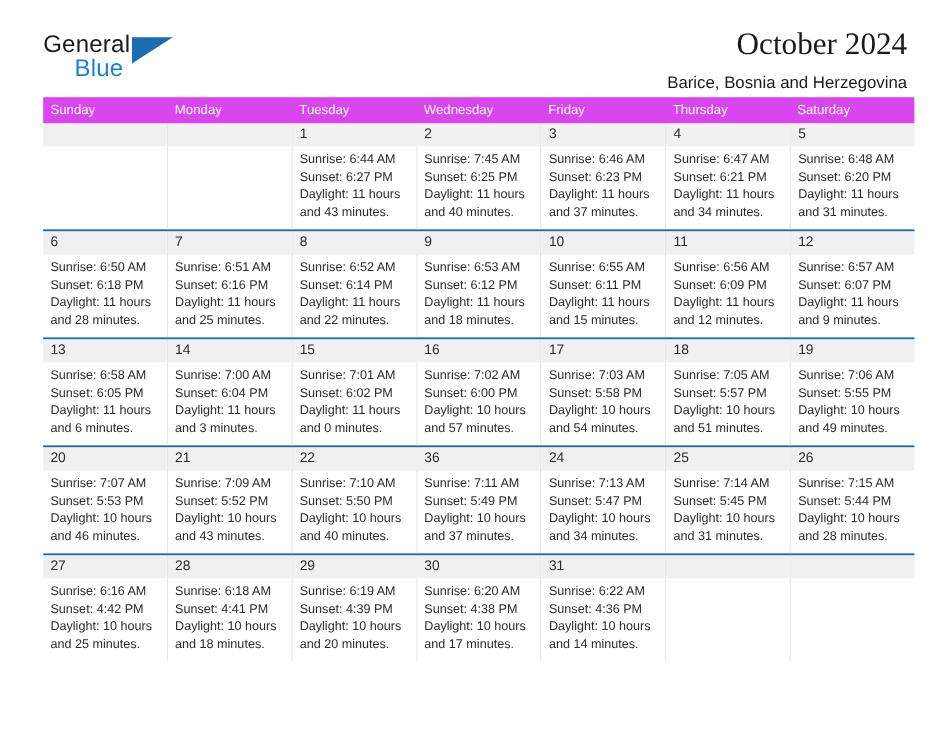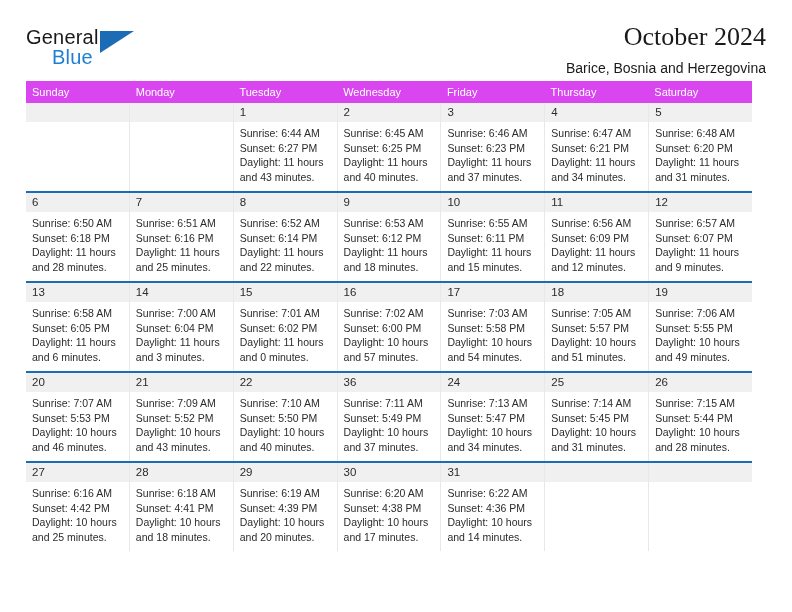--- a/index.html
+++ b/index.html
@@ -12,21 +12,21 @@
     background: #ffffff;
     font-family: "Liberation Sans", sans-serif;
     color: #2b2b2b;
     overflow: hidden;
   }
   .page {
     position: relative;
     width: 792px;
     height: 612px;
     box-sizing: border-box;
-    padding: 0 26px;
+    padding: 0 36px;
   }
 
   
   .header {
     position: relative;
     height: 74px;
     display: flex;
     align-items: flex-start;
     justify-content: space-between;
   }
@@ -204,21 +204,21 @@
       <div class="cell-line">Sunset: 6:27 PM</div>
       <div class="cell-line">Daylight: 11 hours</div>
       <div class="cell-line">and 43 minutes.</div>
     </div>
   </div>
           <div class="cell">
     <div class="daynum-band">
       <span>2</span>
     </div>
     <div class="cell-body">
-      <div class="cell-line">Sunrise: 6:45 AM</div>
+      <div class="cell-line">Sunrise: 7:45 AM</div>
       <div class="cell-line">Sunset: 6:25 PM</div>
       <div class="cell-line">Daylight: 11 hours</div>
       <div class="cell-line">and 40 minutes.</div>
     </div>
   </div>
           <div class="cell">
     <div class="daynum-band">
       <span>3</span>
     </div>
     <div class="cell-body">

